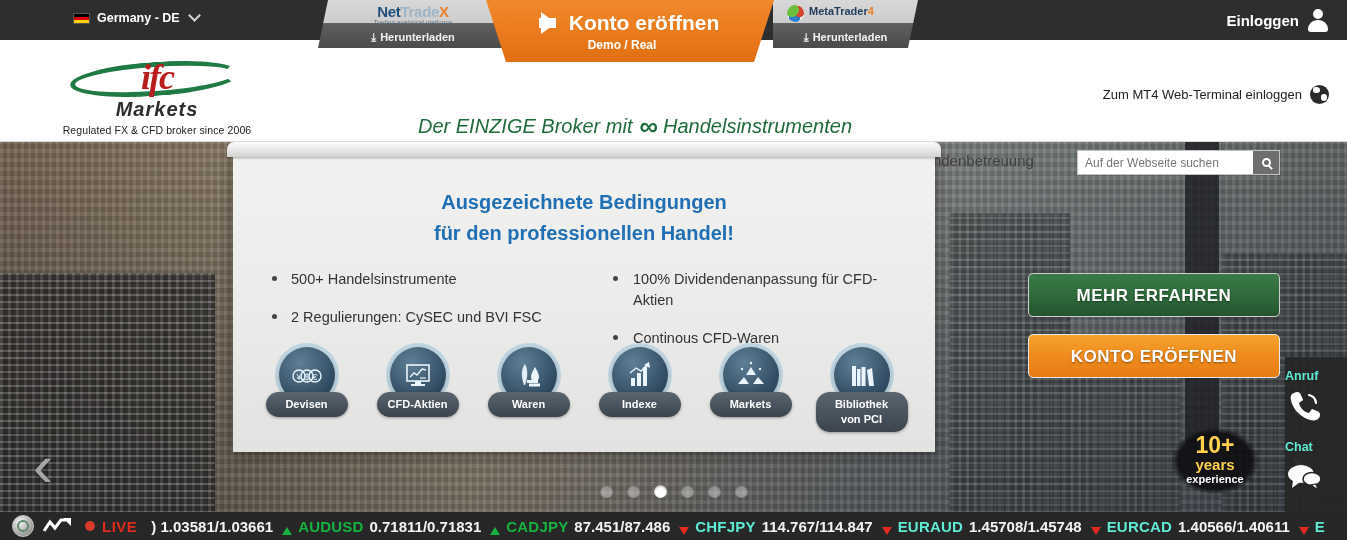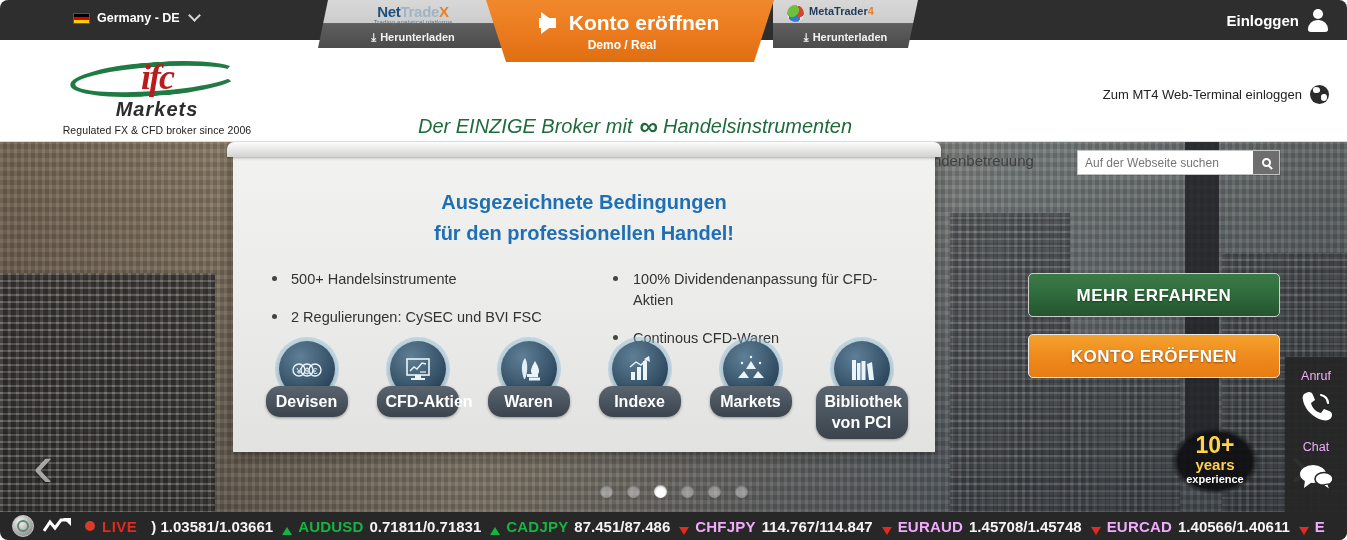--- a/index.html
+++ b/index.html
@@ -2,21 +2,21 @@
 <html><head>
 <meta charset="utf-8">
 <style>
   * { box-sizing: border-box; margin: 0; padding: 0; }
   html, body {
     width: 1347px; height: 540px;
     overflow: hidden;
     font-family: "Liberation Sans", sans-serif;
     background: #fff;
   }
-  .page { position: relative; width: 1347px; height: 540px; overflow: hidden; border-radius: 8px; }
+  .page { position: relative; width: 1347px; height: 540px; overflow: hidden; }
 
   
   .topbar {
     position: absolute; top: 0; left: 0; width: 1347px; height: 40px;
     background: #2e2e2e;
     z-index: 30;
   }
   .topbar-left {
     position: absolute; left: 73px; top: 11px;
     display: flex; align-items: center; gap: 7px;
@@ -265,23 +265,23 @@
   }
   .icon-item { width: 82px; position: relative; }
   .icon-circ {
     width: 56px; height: 56px; margin: 0 auto; border-radius: 50%;
     background: radial-gradient(circle at 38% 28%, #5f7f96 0%, #2f4a60 70%, #22384a 100%);
     box-shadow: 0 0 0 4px rgba(140,190,220,.45), 0 2px 4px rgba(0,0,0,.3);
     display:flex; align-items:center; justify-content:center;
     color: #eaf4fb;
   }
   .icon-pill {
-    margin: -11px auto 8px; position: relative; z-index: 3;
+    margin: -11px auto 15px; position: relative; z-index: 3;
     background: linear-gradient(to bottom, #5a6570, #3b444d);
-    color: #fff; font-size: 16px; font-weight: bold; text-align: center;
+    color: #fff; font-size: 11px; font-weight: bold; text-align: center;
     border-radius: 14px; padding: 5px 9px; line-height: 1.35;
     box-shadow: 0 1px 3px rgba(0,0,0,.35);
     white-space: nowrap;
   }
   .icon-pill.two-line { white-space: normal; width: 92px; margin-left:-5px; }
   .ic-svg { width: 34px; height: 34px; }
 
   
   .hero-ctas { position: absolute; right: 67px; top: 131px; z-index: 14; width: 252px; }
   .btn-green, .btn-orange {
@@ -321,21 +321,21 @@
     box-shadow: inset 0 1px 2px rgba(0,0,0,.4);
     cursor: pointer;
   }
   .dot.active { background: #fdfdfd; }
 
   
   .floatbar {
     position: absolute; right: 0; top: 357px; width: 62px; height: 183px;
     background: rgba(38,38,38,.93); z-index: 25;
   }
-  .float-item { text-align:center; color:#f0abfc; cursor: pointer; padding-top: 12px; }
+  .float-item { text-align:left; color:#5eead4; cursor: pointer; padding-top: 12px; font-weight: bold; }
   .float-label { font-size: 12.5px; }
   .ft-svg { width: 38px; height: 38px; margin-top: 3px; }
 
   
   .ticker {
     position: absolute; bottom: 0; left: 0; width: 1347px; height: 28px;
     background: #272727; z-index: 40;
     display: flex; align-items: center; overflow: hidden;
     font-size: 15px; font-weight: bold; white-space: nowrap;
   }
@@ -349,21 +349,21 @@
   .tk-chart { margin-left: 9px; flex:0 0 auto; }
   .tk-rec {
     width: 10px; height: 10px; border-radius: 50%; background: #d83b2a;
     margin-left: 12px; flex: 0 0 auto;
   }
   .tk-live { color: #e02b1e; margin-left: 7px; letter-spacing: .5px; flex:0 0 auto; }
   .tk-items { display:flex; align-items:center; margin-left: 14px; gap: 9px; }
   .tk-q { display:flex; align-items:flex-end; gap: 6px; }
   .tk-sym { letter-spacing: .2px; }
   .tk-sym.up { color: #17b341; }
-  .tk-sym.down { color: #f0abfc; }
+  .tk-sym.down { color: #5eead4; }
   .tk-val { color: #f4f4f4; }
   .tri { width:0; height:0; }
   .tri.up { border-left:5px solid transparent; border-right:5px solid transparent; border-bottom:8px solid #17b341; }
   .tri.down { border-left:5px solid transparent; border-right:5px solid transparent; border-top:8px solid #e02b1e; }
   .tk-partial { color:#f4f4f4; }
 </style>
 </head>
 <body>
 
 <div class="page">

